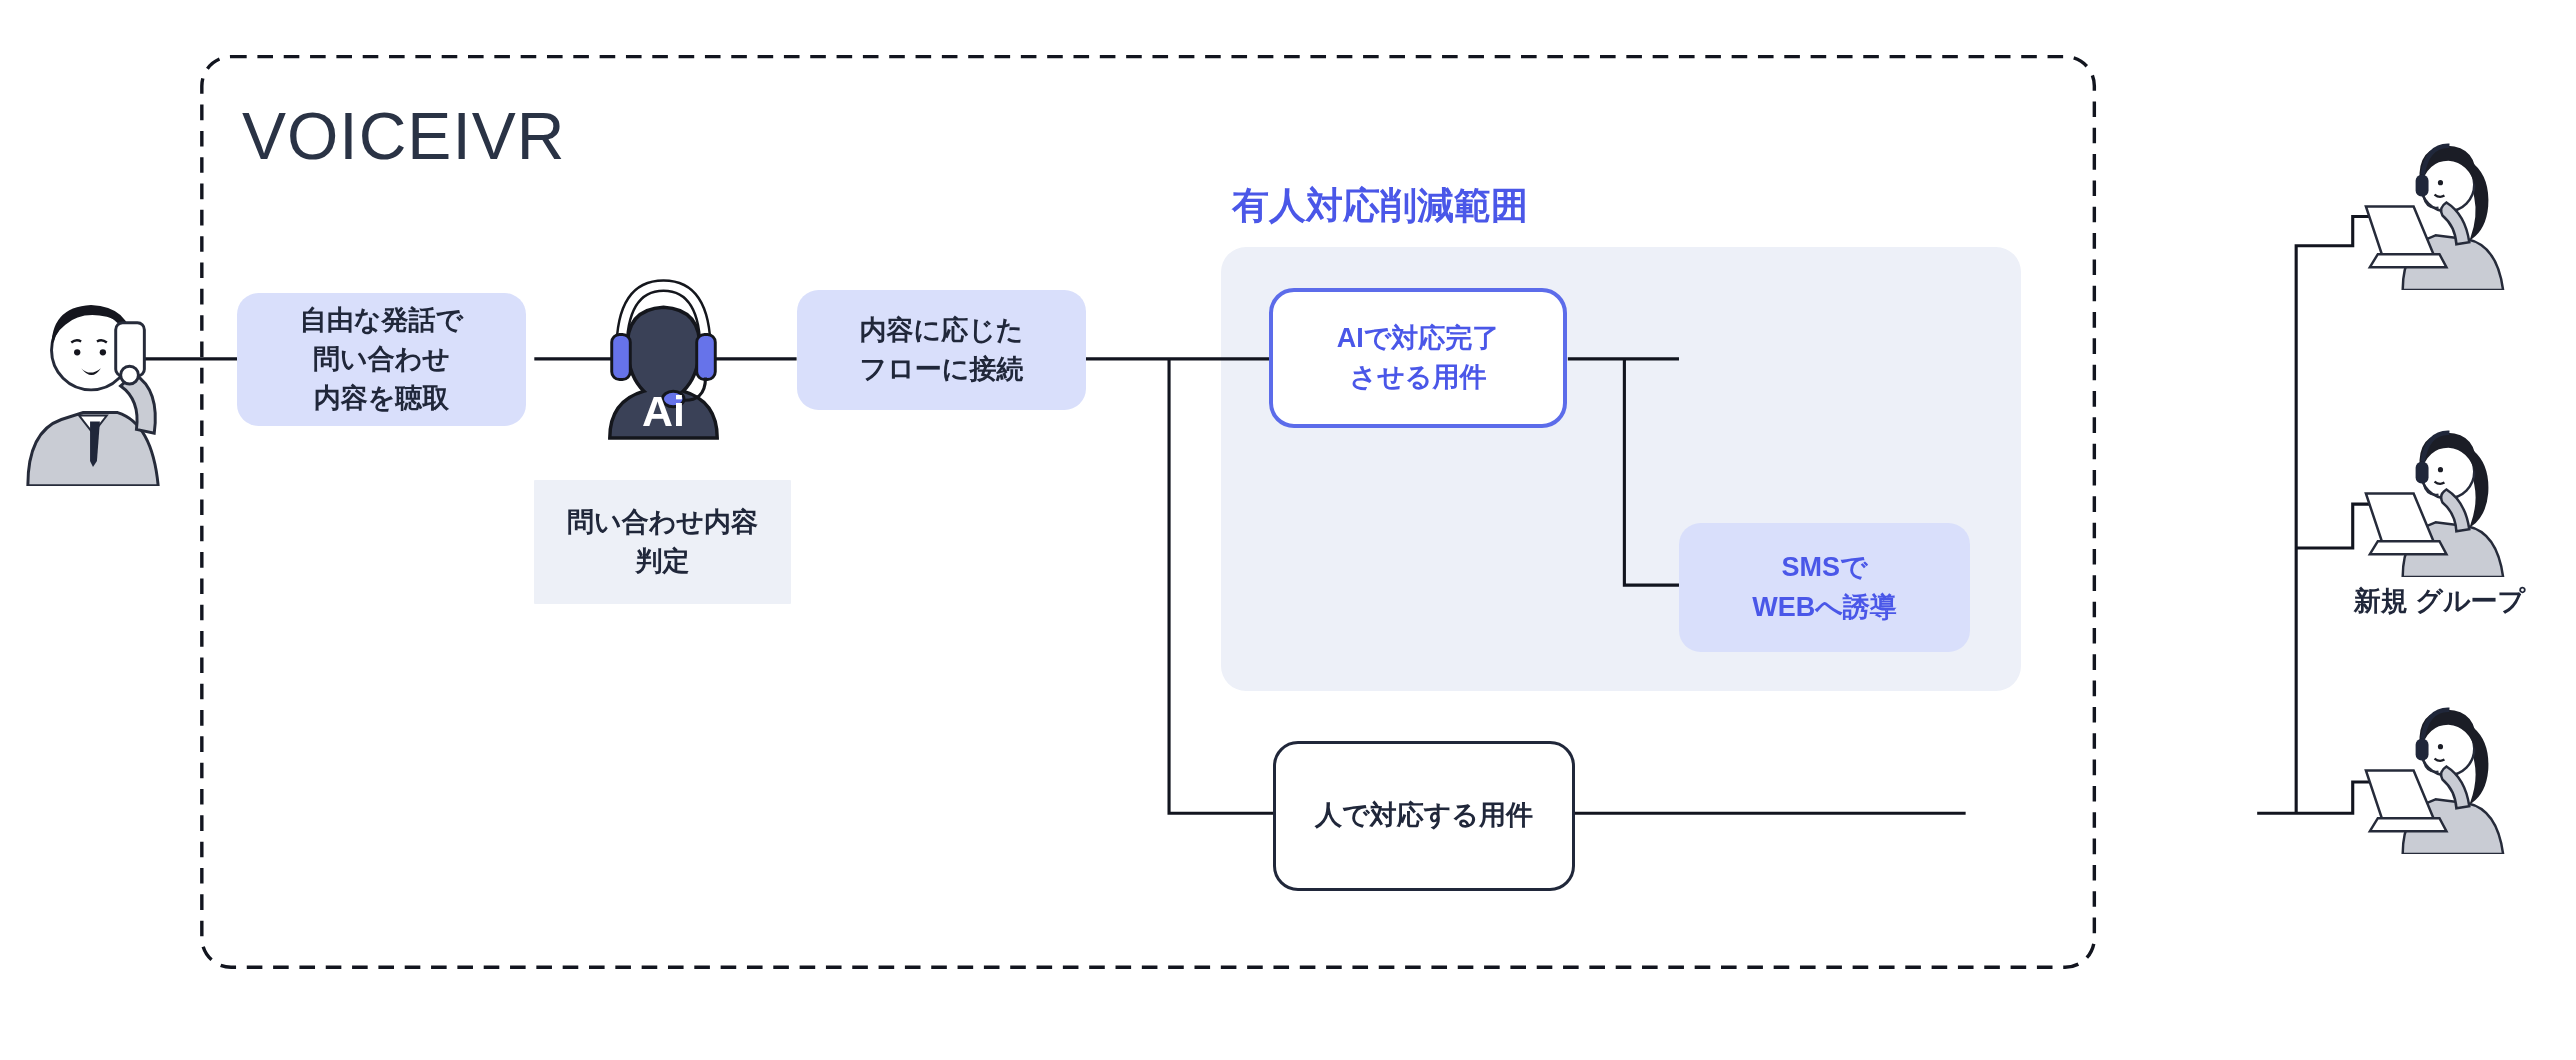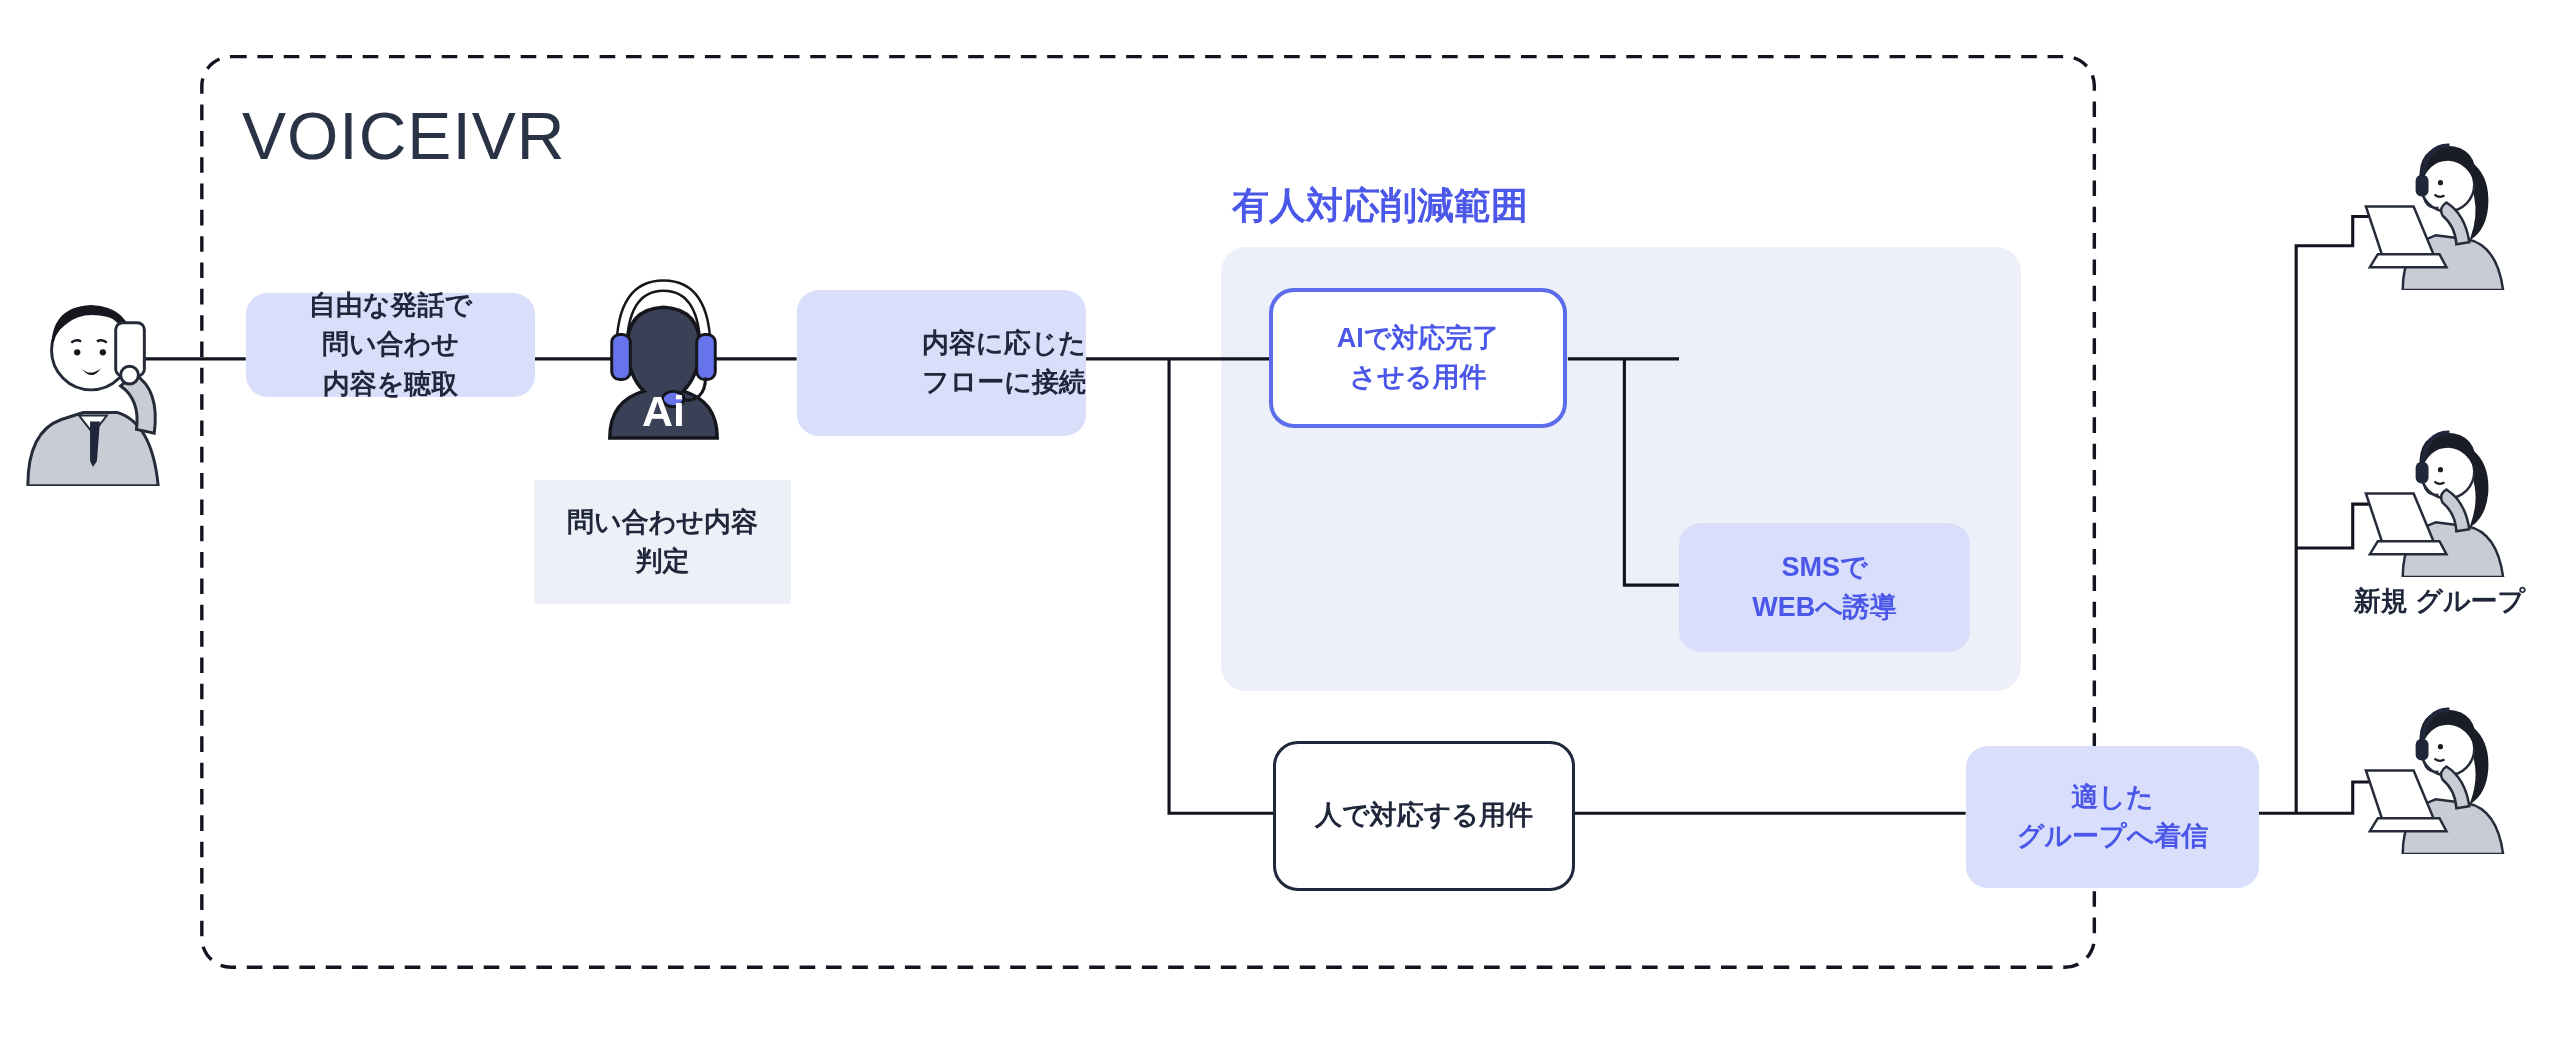--- a/index.html
+++ b/index.html
@@ -53,55 +53,51 @@
              M2355,834 V252 H2413 V222 H2470
              M2355,562 H2413 V517 H2470
              M1608,368 H1666 V600 H1722 M1666,368 H1722" fill="none" stroke="#12151f" stroke-width="3.2"></path>
   </svg>
 
   <div class="panel" style="left:1221px;top:247px;width:800px;height:444px;"></div>
 
   <div class="title" style="left:242px;top:103px;">VOICEIVR</div>
   <div class="section-label" style="left:1232px;top:187px;">有人対応削減範囲</div>
 
-  <div class="box lav" style="left:246px;top:293px;width:289px;height:104px;">
+  <div class="box lav" style="left:237px;top:293px;width:289px;height:133px;">
     <span>自由な発話で</span>
     <span>問い合わせ</span>
     <span>内容を聴取</span>
   </div>
 
   <div class="box graybox" style="left:534px;top:480px;width:257px;height:124px;">
     <span>問い合わせ内容</span>
     <span>判定</span>
   </div>
 
-  <div class="box lav" style="left:797px;top:290px;width:289px;height:146px;align-items:flex-end;">
+  <div class="box lav" style="left:797px;top:290px;width:289px;height:120px;">
     <span>内容に応じた</span>
     <span>フローに接続</span>
   </div>
 
   <div class="box blue-outline" style="left:1269px;top:288px;width:290px;height:132px;">
     <span>AIで対応完了</span>
     <span>させる用件</span>
   </div>
 
 
   <div class="box lav bluetext" style="left:1679px;top:523px;width:291px;height:129px;">
     <span>SMSで</span>
     <span>WEBへ誘導</span>
   </div>
 
   <div class="box dark-outline" style="left:1273px;top:741px;width:296px;height:144px;">
     <span>人で対応する用件</span>
   </div>
 
-  <div class="box lav bluetext" style="left:1966px;top:746px;width:293px;height:142px;">
-    <span>適した</span>
-    <span>グループへ着信</span>
-  </div>
 
   <svg class="figure" style="left:13.7px;top:273px;" width="158" height="213" viewBox="0 0 160 215">
     <path d="M14,215 Q14,160 48,148 L70,141 L105,141 Q140,152 146,215 Z" fill="#c9ccd4" stroke="#262b3a" stroke-width="3"></path>
     <path d="M66,144 L80,162 L94,144 Z" fill="#ffffff" stroke="#262b3a" stroke-width="2"></path>
     <path d="M77,150 L87,150 L84,190 L80,196 L77,190 Z" fill="#20273a"></path>
     <circle cx="78" cy="78" r="40" fill="#ffffff" stroke="#262b3a" stroke-width="3"></circle>
     <path d="M38,78 Q36,34 78,32 Q118,34 119,70 Q110,48 94,44 Q68,38 52,52 Q40,61 38,78 Z" fill="#15161e"></path>
     <circle cx="64" cy="80" r="3.2" fill="#15161e"></circle>
     <circle cx="90" cy="80" r="3.2" fill="#15161e"></circle>
     <path d="M58,70 Q63,66 68,69" fill="none" stroke="#15161e" stroke-width="2.4"></path>

